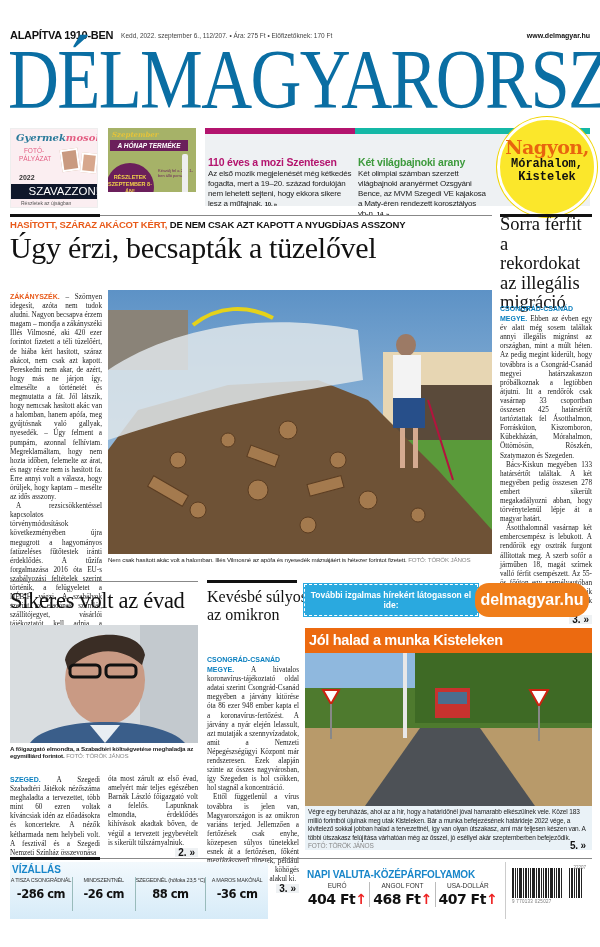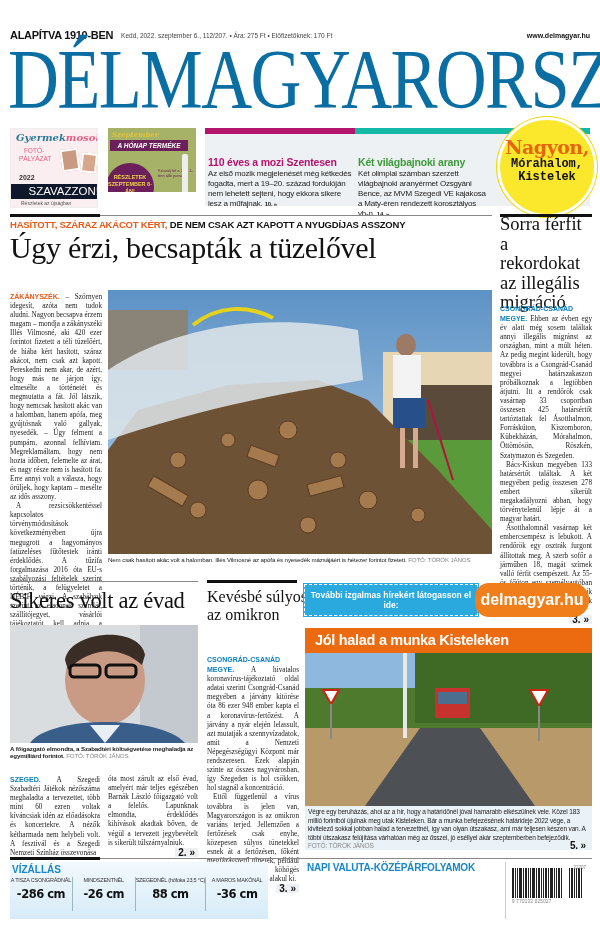--- a/index.html
+++ b/index.html
@@ -50,31 +50,31 @@
 .photo1{left:108px;top:290px;width:384px;height:264px;overflow:hidden}
 .cap{font-size:6.2px;color:#222;letter-spacing:-0.15px}
 .cap .f{color:#888}
 .h2{left:10px;top:588px;font-family:"Liberation Serif",serif;font-size:22.5px;letter-spacing:-0.3px}
 .h3{left:207px;top:588px;width:100px;font-family:"Liberation Serif",serif;font-size:16px;line-height:18px}
 .photo2{left:10px;top:625px;width:188px;height:118px;overflow:hidden}
 .promo3{left:302px;top:583px;width:290px;height:34px}
 .promo3 .l{position:absolute;left:2px;top:1px;width:174px;height:32px;background:#2aa9df;border:1px dashed #fff;outline:1px solid #2aa9df;color:#fff;font-weight:bold;font-size:8.5px;text-align:center;line-height:10px;padding-top:5px}
 .promo3 .r{position:absolute;left:173px;top:0;width:114px;height:34px;background:#f07e1a;border-radius:14px 16px 16px 14px;color:#fff;font-weight:bold;font-size:16px;text-align:center;line-height:34px}
 .photo3{left:305px;top:628px;width:287px;height:178px;overflow:hidden}
-.p3title{position:absolute;left:0;top:0;width:287px;height:25px;background:#ec6a10;color:#fff;font-weight:bold;font-size:14.5px;line-height:25px;padding-left:10px;letter-spacing:-0.3px}
+.p3title{position:absolute;left:0;top:0;width:287px;height:25px;background:#ec6a10;color:#fff;font-weight:bold;font-size:14.5px;line-height:25px;padding-left:4px;letter-spacing:-0.3px}
 .cap3{left:305px;top:806px;width:287px;height:44px;background:#eaf2f7;padding:2px 3px;font-size:6.5px;line-height:8.5px;color:#222;letter-spacing:-0.15px}
 .footer-l{left:10px;top:862px;width:258px;height:57px;background:linear-gradient(180deg,#f3f9fd 0%,#d6ebf8 100%)}
 .footer-l h4{font-size:10px;font-weight:bold;color:#1886c9;margin:2px 0 0 2px}
 .wcols{display:flex;margin-top:2px}
 .wcol{flex:1;border-left:1px solid #9bb;text-align:center;height:34px}
 .wcol:first-child{border-left:none}
 .wcol .lab{font-size:5.5px;color:#333;letter-spacing:-0.2px;white-space:nowrap}
 .wcol .val{font-size:11.5px;font-weight:bold;margin-top:4px;font-family:"DejaVu Sans",sans-serif;letter-spacing:-0.5px}
 .footer-m{left:305px;top:862px;width:195px;height:57px}
-.footer-m h4{font-size:10px;font-weight:bold;color:#1886c9;margin:0 0 0 2px;letter-spacing:-0.2px}
+.footer-m h4{font-size:10px;font-weight:bold;color:#1886c9;margin:7px 0 0 2px;letter-spacing:-0.2px}
 .ccols{display:flex;margin-top:2px}
 .ccol{flex:1;border-left:1px solid #bbb;text-align:center}
 .ccol:first-child{border-left:none}
 .ccol .lab{font-size:6.5px;color:#333}
 .ccol .val{font-size:14px;font-weight:bold;font-family:"DejaVu Sans",sans-serif;letter-spacing:-0.5px;margin-top:2px;white-space:nowrap}
 .ccol .up{color:#e22}
 .barcode{left:505px;top:862px;width:87px;height:57px;border-left:1px solid #ccc;padding:6px 6px}
 .bars{display:flex;height:30px;align-items:stretch}
 .bars i{display:block;background:#222;margin-right:1px}
 .bcnum{font-size:4.5px;color:#777;margin-top:1px;letter-spacing:0.3px}
@@ -267,20 +267,34 @@
       </div>
     <div class="wcol">
         <div class="lab">A MAROS MAKÓNÁL</div>
         <div class="val">-36 cm</div>
       </div>
   </div>
 </div>
 
 <div class="abs footer-m">
   <h4>NAPI VALUTA-KÖZÉPÁRFOLYAMOK</h4>
+  <div class="ccols">
+    <div class="ccol">
+        <div class="lab">EURÓ</div>
+        <div class="val"><span>404 Ft</span><span class="up">↑</span></div>
+      </div>
+    <div class="ccol">
+        <div class="lab">ANGOL FONT</div>
+        <div class="val"><span>468 Ft</span><span class="up">↑</span></div>
+      </div>
+    <div class="ccol">
+        <div class="lab">USA-DOLLÁR</div>
+        <div class="val"><span>407 Ft</span><span class="up">↑</span></div>
+      </div>
+  </div>
 </div>
 
 <div class="abs barcode">
   <div class="bcss">22207</div>
   <div class="bars">
     <i style="width:2px"></i>
       <i style="width:1px"></i>
       <i style="width:1px"></i>
       <i style="width:3px"></i>
       <i style="width:1px"></i>

